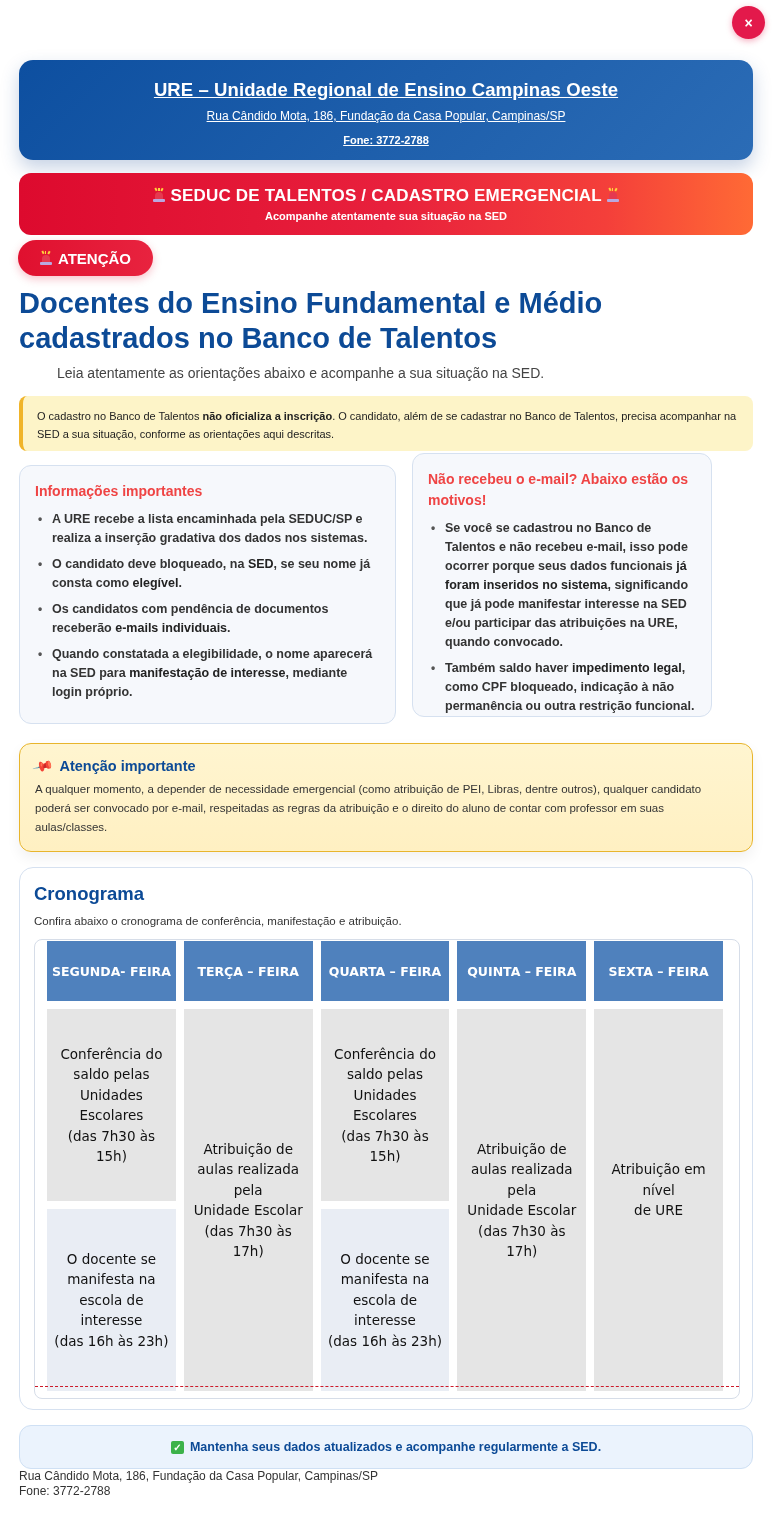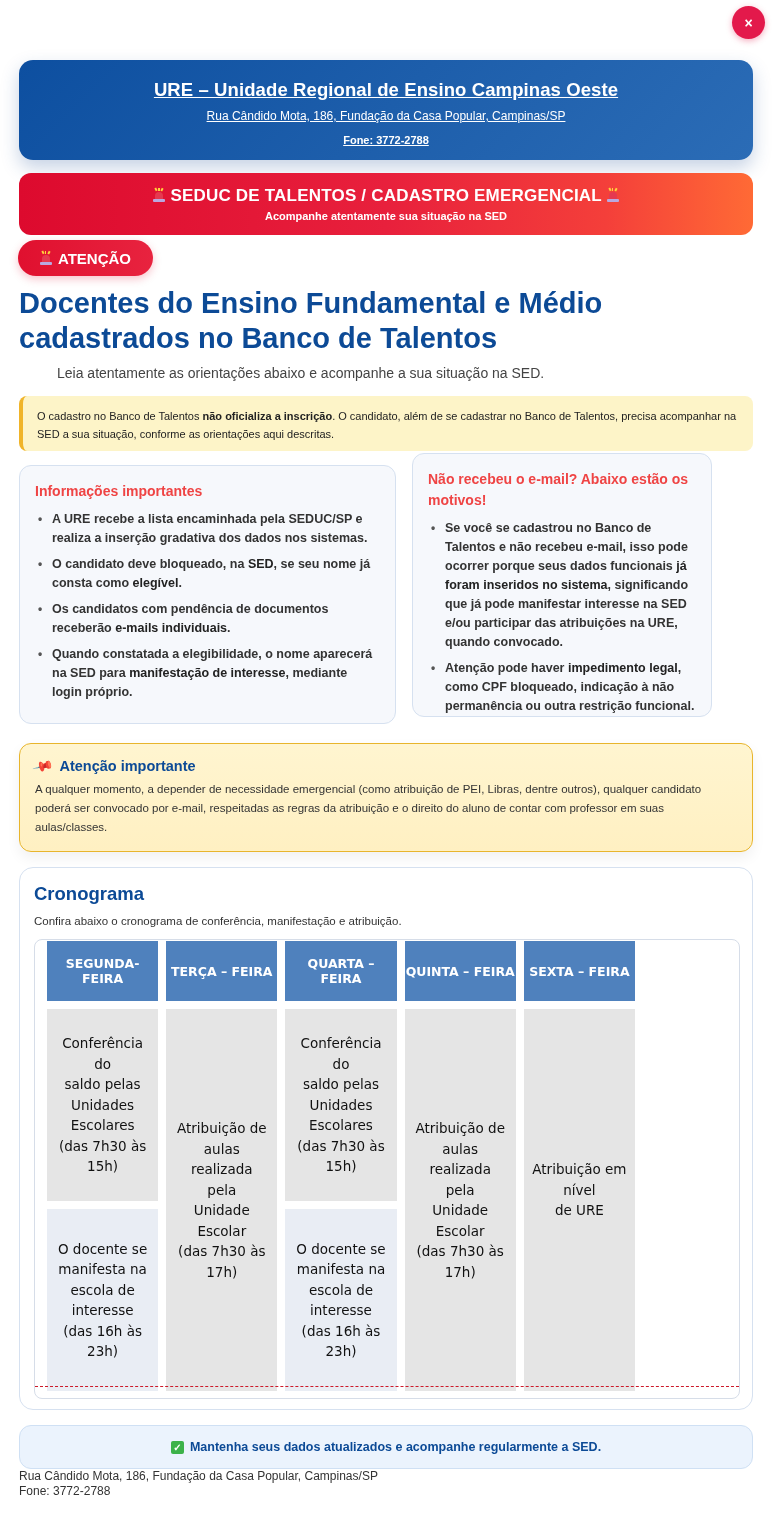--- a/index.html
+++ b/index.html
@@ -83,21 +83,21 @@
     position: absolute; left: 19px; top: 867px; width: 734px; height: 543px;
     background: #fff; border: 1px solid #d6e1f0; border-radius: 14px;
   }
   .crono h2 { position: absolute; left: 14px; top: 15px; font-size: 18.5px; font-weight: bold; color: #0c4a96; }
   .crono .desc { position: absolute; left: 14px; top: 47px; font-size: 11.5px; color: #333; }
   .tblwrap {
     position: absolute; left: 14px; top: 71px; width: 706px; height: 460px;
     border: 1px solid #d6dde8; border-radius: 8px; overflow: hidden; background: #fff;
   }
   .grid {
-    position: absolute; left: 12px; top: 1px; width: 588px; height: 436px;
+    position: absolute; left: 12px; top: 1px; width: 676px; height: 436px;
     display: grid; grid-template-columns: repeat(5, 1fr);
     grid-template-rows: 60px 192px 182px; gap: 8px; background: #fff;
     font-family: "DejaVu Sans", sans-serif;
   }
   .th {
     background: #4f81bd; color: #fff; font-weight: bold; font-size: 12.5px;
     display: flex; align-items: center; justify-content: center; text-align: center;
   }
   .td {
     background: #e5e5e5; color: #111; font-size: 13.5px; line-height: 20.5px;
@@ -167,21 +167,21 @@
     <li><span>O candidato deve bloqueado, na </span><b>SED</b><span>, se seu nome já consta como </span><b>elegível</b><span>.</span></li>
     <li><span>Os candidatos com pendência de documentos receberão </span><b>e-mails individuais</b><span>.</span></li>
     <li><span>Quando constatada a elegibilidade, o nome aparecerá na SED para </span><b>manifestação de interesse</b><span>, mediante login próprio.</span></li>
   </ul>
 </div>
 
 <div class="card" style="left:412px; top:453px; width:300px; height:264px;">
   <h2>Não recebeu o e-mail? Abaixo estão os motivos!</h2>
   <ul>
     <li><span>Se você se cadastrou no Banco de Talentos e não recebeu e-mail, isso pode ocorrer porque seus dados funcionais </span><b>já foram inseridos no sistema</b><span>, significando que já pode manifestar interesse na SED e/ou participar das atribuições na URE, quando convocado.</span></li>
-    <li><span>Atenção pode haver </span><b>impedimento legal</b><span>, como CPF bloqueado, indicação à não permanência ou outra restrição funcional.</span></li>
+    <li><span>Também saldo haver </span><b>impedimento legal</b><span>, como CPF bloqueado, indicação à não permanência ou outra restrição funcional.</span></li>
   </ul>
 </div>
 
 <div class="warn">
   <h3>
       <span class="pin">📌</span>
       <span>Atenção importante</span>
     </h3>
   <p>A qualquer momento, a depender de necessidade emergencial (como atribuição de PEI, Libras, dentre outros), qualquer candidato poderá ser convocado por e-mail, respeitadas as regras da atribuição e o direito do aluno de contar com professor em suas aulas/classes.</p>
 </div>

